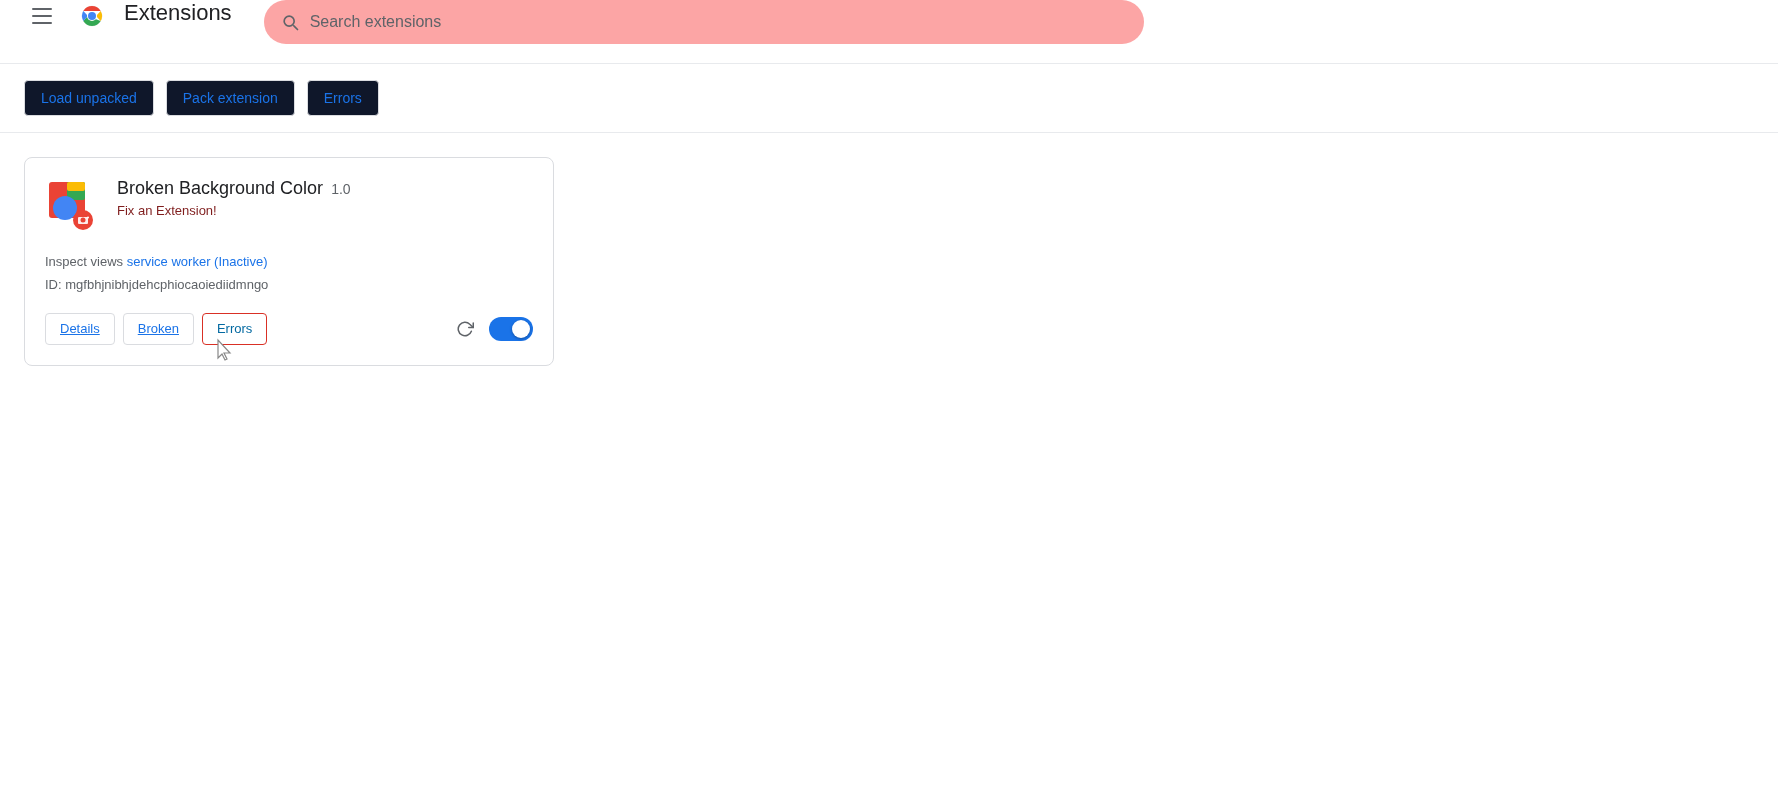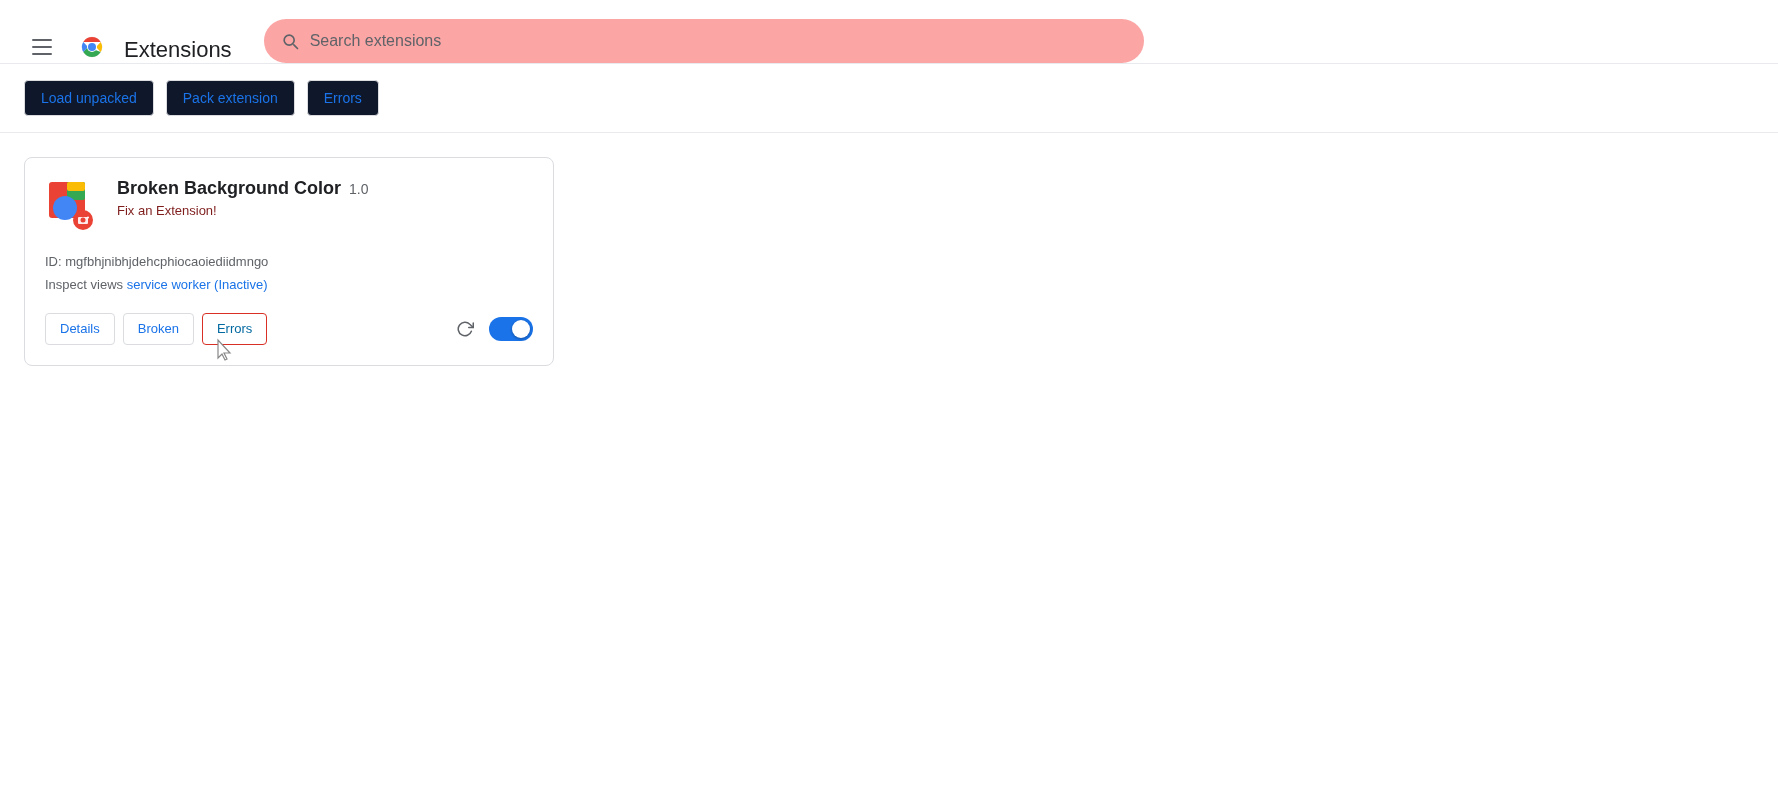--- a/index.html
+++ b/index.html
@@ -8,21 +8,21 @@
       background: #fff;
       color: #202124;
       font-size: 14px;
       width: 1778px;
       min-height: 800px;
     }
 
     
     .header {
       display: flex;
-      align-items: flex-end;
+      align-items: flex-start;
       padding: 0 24px;
       height: 64px;
       border-bottom: 1px solid #e8eaed;
       gap: 16px;
     }
     .hamburger {
       cursor: pointer;
       display: flex;
       flex-direction: column;
       gap: 5px;
@@ -125,21 +125,21 @@
 
     .extension-name-row {
       display: flex;
       align-items: baseline;
       gap: 8px;
       margin-bottom: 4px;
     }
 
     .extension-name {
       font-size: 18px;
-      font-weight: 700;
+      font-weight: 400;
       color: #202124;
     }
 
     .extension-version {
       font-size: 14px;
       color: #5f6368;
       font-weight: 400;
     }
 
     .extension-desc {
@@ -171,20 +171,21 @@
     .card-btn {
       border: 1px solid #dadce0;
       background: #fff;
       border-radius: 4px;
       padding: 6px 14px;
       font-size: 13px;
       font-weight: 500;
       color: #1a73e8;
       cursor: pointer;
       height: 32px;
+      text-decoration: underline;
     }
 
     .errors-btn {
       border: 1px solid #d93025;
       color: #0369a1;
       background: #fff;
       border-radius: 4px;
       padding: 6px 14px;
       font-size: 13px;
       font-weight: 500;
@@ -312,26 +313,26 @@
         <div class="extension-name-row">
           <span class="extension-name">Broken Background Color</span>
           <span class="extension-version">1.0</span>
         </div>
         <div class="extension-desc">Fix an Extension!</div>
       </div>
     </div>
 
     <div class="extension-meta">
       <div>
+        <span>Inspect views</span>
+        <a class="link">service worker (Inactive)</a>
+      </div>
+      <div>
         <span class="id-label">ID:</span>
         <span>mgfbhjnibhjdehcphiocaoiediidmngo</span>
-      </div>
-      <div>
-        <span>Inspect views</span>
-        <a class="link">service worker (Inactive)</a>
       </div>
     </div>
 
     <div class="card-footer">
       <button class="card-btn">Details</button>
       <button class="card-btn">Broken</button>
 
       <div class="errors-btn-wrapper">
         <button class="errors-btn">Errors</button>
         

